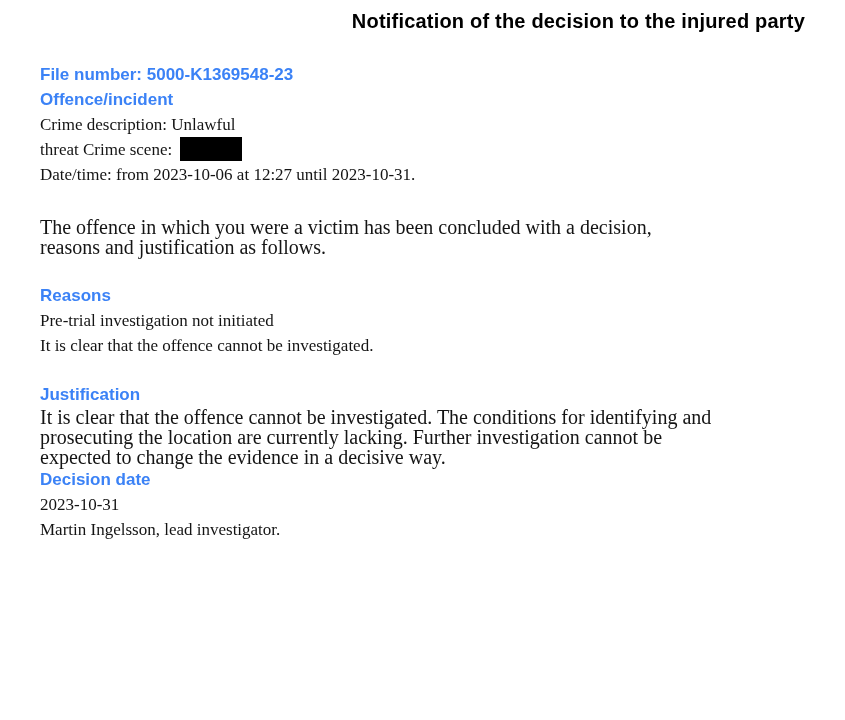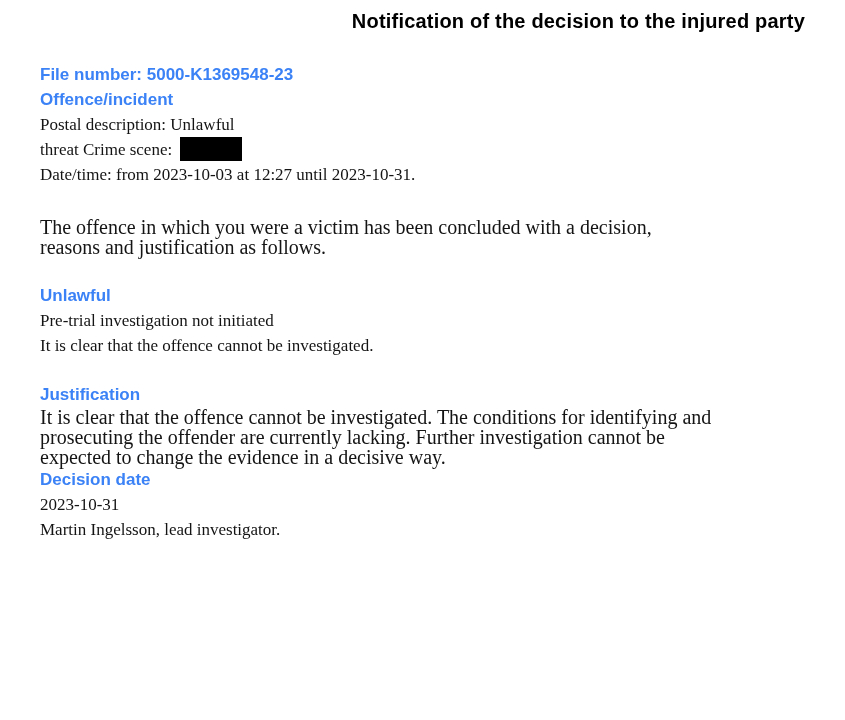--- a/index.html
+++ b/index.html
@@ -85,41 +85,41 @@
 <body>
 
 <div class="page">
 
   <h1 class="title">Notification of the decision to the injured party</h1>
 
   <div class="heading file-number">File number: 5000-K1369548-23</div>
 
   <div class="heading">Offence/incident</div>
 
-  <div class="serif-line">Postal description: Unlawful</div>
+  <div class="serif-line">Crime description: Unlawful</div>
 
   <div class="serif-line"><span>threat Crime scene:</span><span class="redaction redaction-crime-scene"></span></div>
 
 
-  <div class="serif-line">Date/time: from 2023-10-03 at 12:27 until 2023-10-31.</div>
+  <div class="serif-line">Date/time: from 2023-10-06 at 12:27 until 2023-10-31.</div>
 
   <div class="para intro-para">
     <div class="pline">The offence in which you were a victim has been concluded with a decision,</div>
     <div class="pline">reasons and justification as follows.</div>
   </div>
 
-  <div class="heading decision-heading">Unlawful</div>
+  <div class="heading decision-heading">Reasons</div>
   <div class="serif-line">Pre-trial investigation not initiated</div>
 
   <div class="serif-line">It is clear that the offence cannot be investigated.</div>
 
   <div class="heading justification-heading">Justification</div>
   <div class="para">
     <div class="pline">It is clear that the offence cannot be investigated. The conditions for identifying and</div>
-    <div class="pline">prosecuting the offender are currently lacking. Further investigation cannot be</div>
+    <div class="pline">prosecuting the location are currently lacking. Further investigation cannot be</div>
     <div class="pline">expected to change the evidence in a decisive way.</div>
   </div>
 
   <div class="heading decision-date-heading">Decision date</div>
   <div class="serif-line">2023-10-31</div>
 
   <div class="serif-line">Martin Ingelsson, lead investigator.</div>
 
 </div>
 

